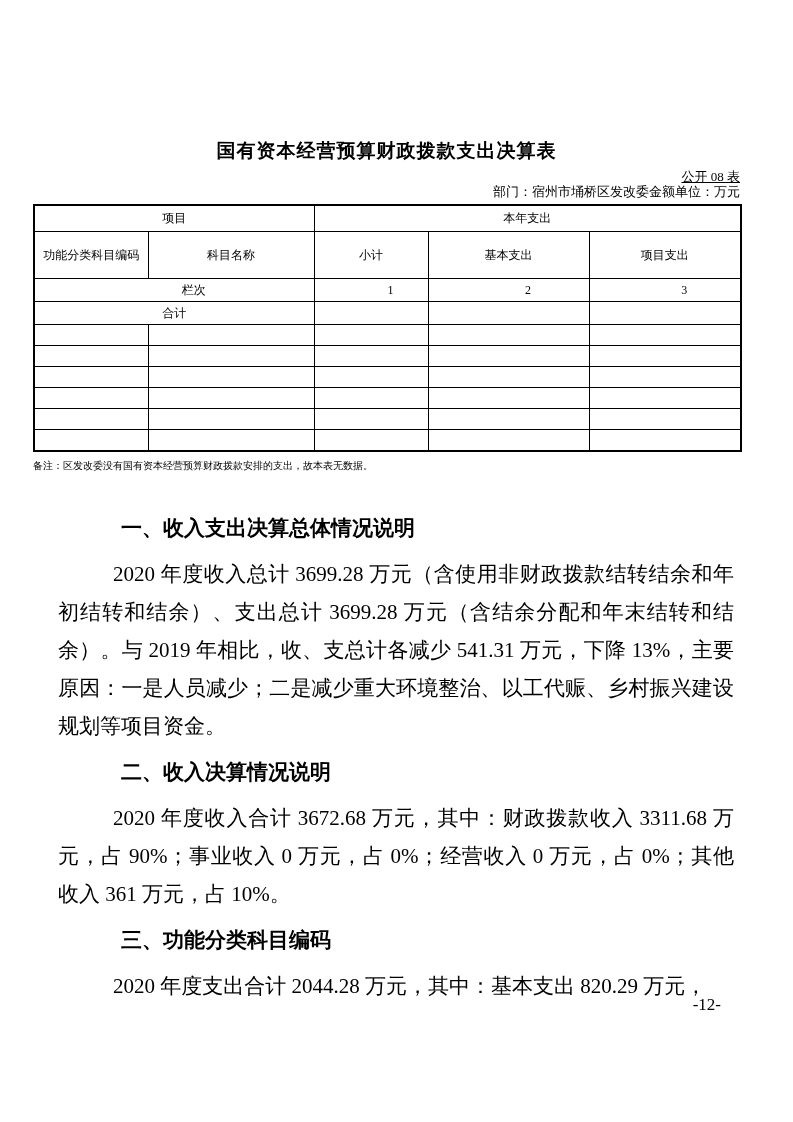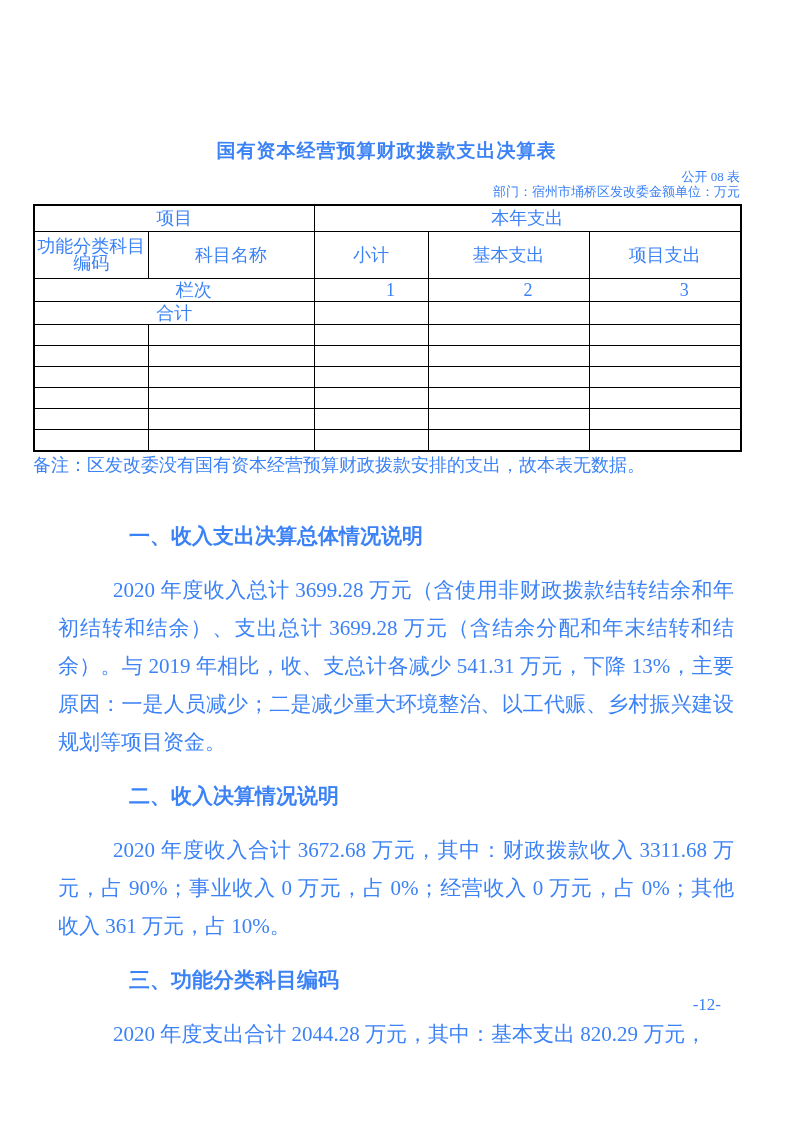--- a/index.html
+++ b/index.html
@@ -2,21 +2,21 @@
 <html><head>
 <meta charset="utf-8">
 <style>
   html, body { margin: 0; padding: 0; background: #888; }
   .page {
     position: relative;
     width: 793px;
     height: 1122px;
     margin: 0 auto;
     background: #ffffff;
-    color: #3b82f6;
+    color: #000000;
     font-family: "Liberation Serif", "DejaVu Serif", serif;
     overflow: hidden;
   }
 
   
   .sheet {
     position: absolute;
     left: 33px;
     top: 140px;
     width: 707px;
@@ -27,51 +27,52 @@
     font-weight: bold;
     font-size: 19px;
     line-height: 22px;
     letter-spacing: 1px;
   }
   .sheet-tag {
     text-align: right;
     font-size: 13px;
     line-height: 15px;
     margin-top: 7px;
+    text-decoration: underline;
   }
   .sheet-meta {
     display: flex;
     justify-content: flex-end;
     font-size: 13px;
     line-height: 15px;
     margin-bottom: 5px;
   }
   table.budget {
     border-collapse: collapse;
     table-layout: fixed;
     width: 707px;
     border: 2px solid #000;
   }
   table.budget td {
     border: 1px solid #000;
     text-align: center;
     vertical-align: middle;
-    font-size: 18px;
+    font-size: 12px;
     line-height: 17px;
     padding: 0 2px;
     overflow: hidden;
     word-break: break-all;
   }
   tr.r-top    td { height: 25px; }
   tr.r-head   td { height: 46px; }
   tr.r-index  td { height: 22px; padding-left: 41px; }
   tr.r-total  td { height: 22px; }
   tr.r-empty  td { height: 20px; }
   .note {
-    font-size: 18px;
+    font-size: 10px;
     line-height: 17px;
     margin-top: 5px;
   }
 
   
   .narrative {
     position: absolute;
     left: 58px;
     top: 501px;
     width: 676px;
@@ -80,21 +81,21 @@
   }
   .part-title {
     margin: 0;
     text-align: center;
     font-family: "Liberation Sans", "DejaVu Sans", sans-serif;
     font-weight: bold;
     font-size: 20px;
     line-height: 38px;
   }
   .sec-heading {
-    margin: 16px;
+    margin: 8px;
     font-family: "Liberation Sans", "DejaVu Sans", sans-serif;
     font-weight: bold;
     font-size: 21px;
     line-height: 38px;
     padding-left: 55px;
   }
   .para {
     margin: 0;
     text-indent: 55px;
     text-align: justify;

